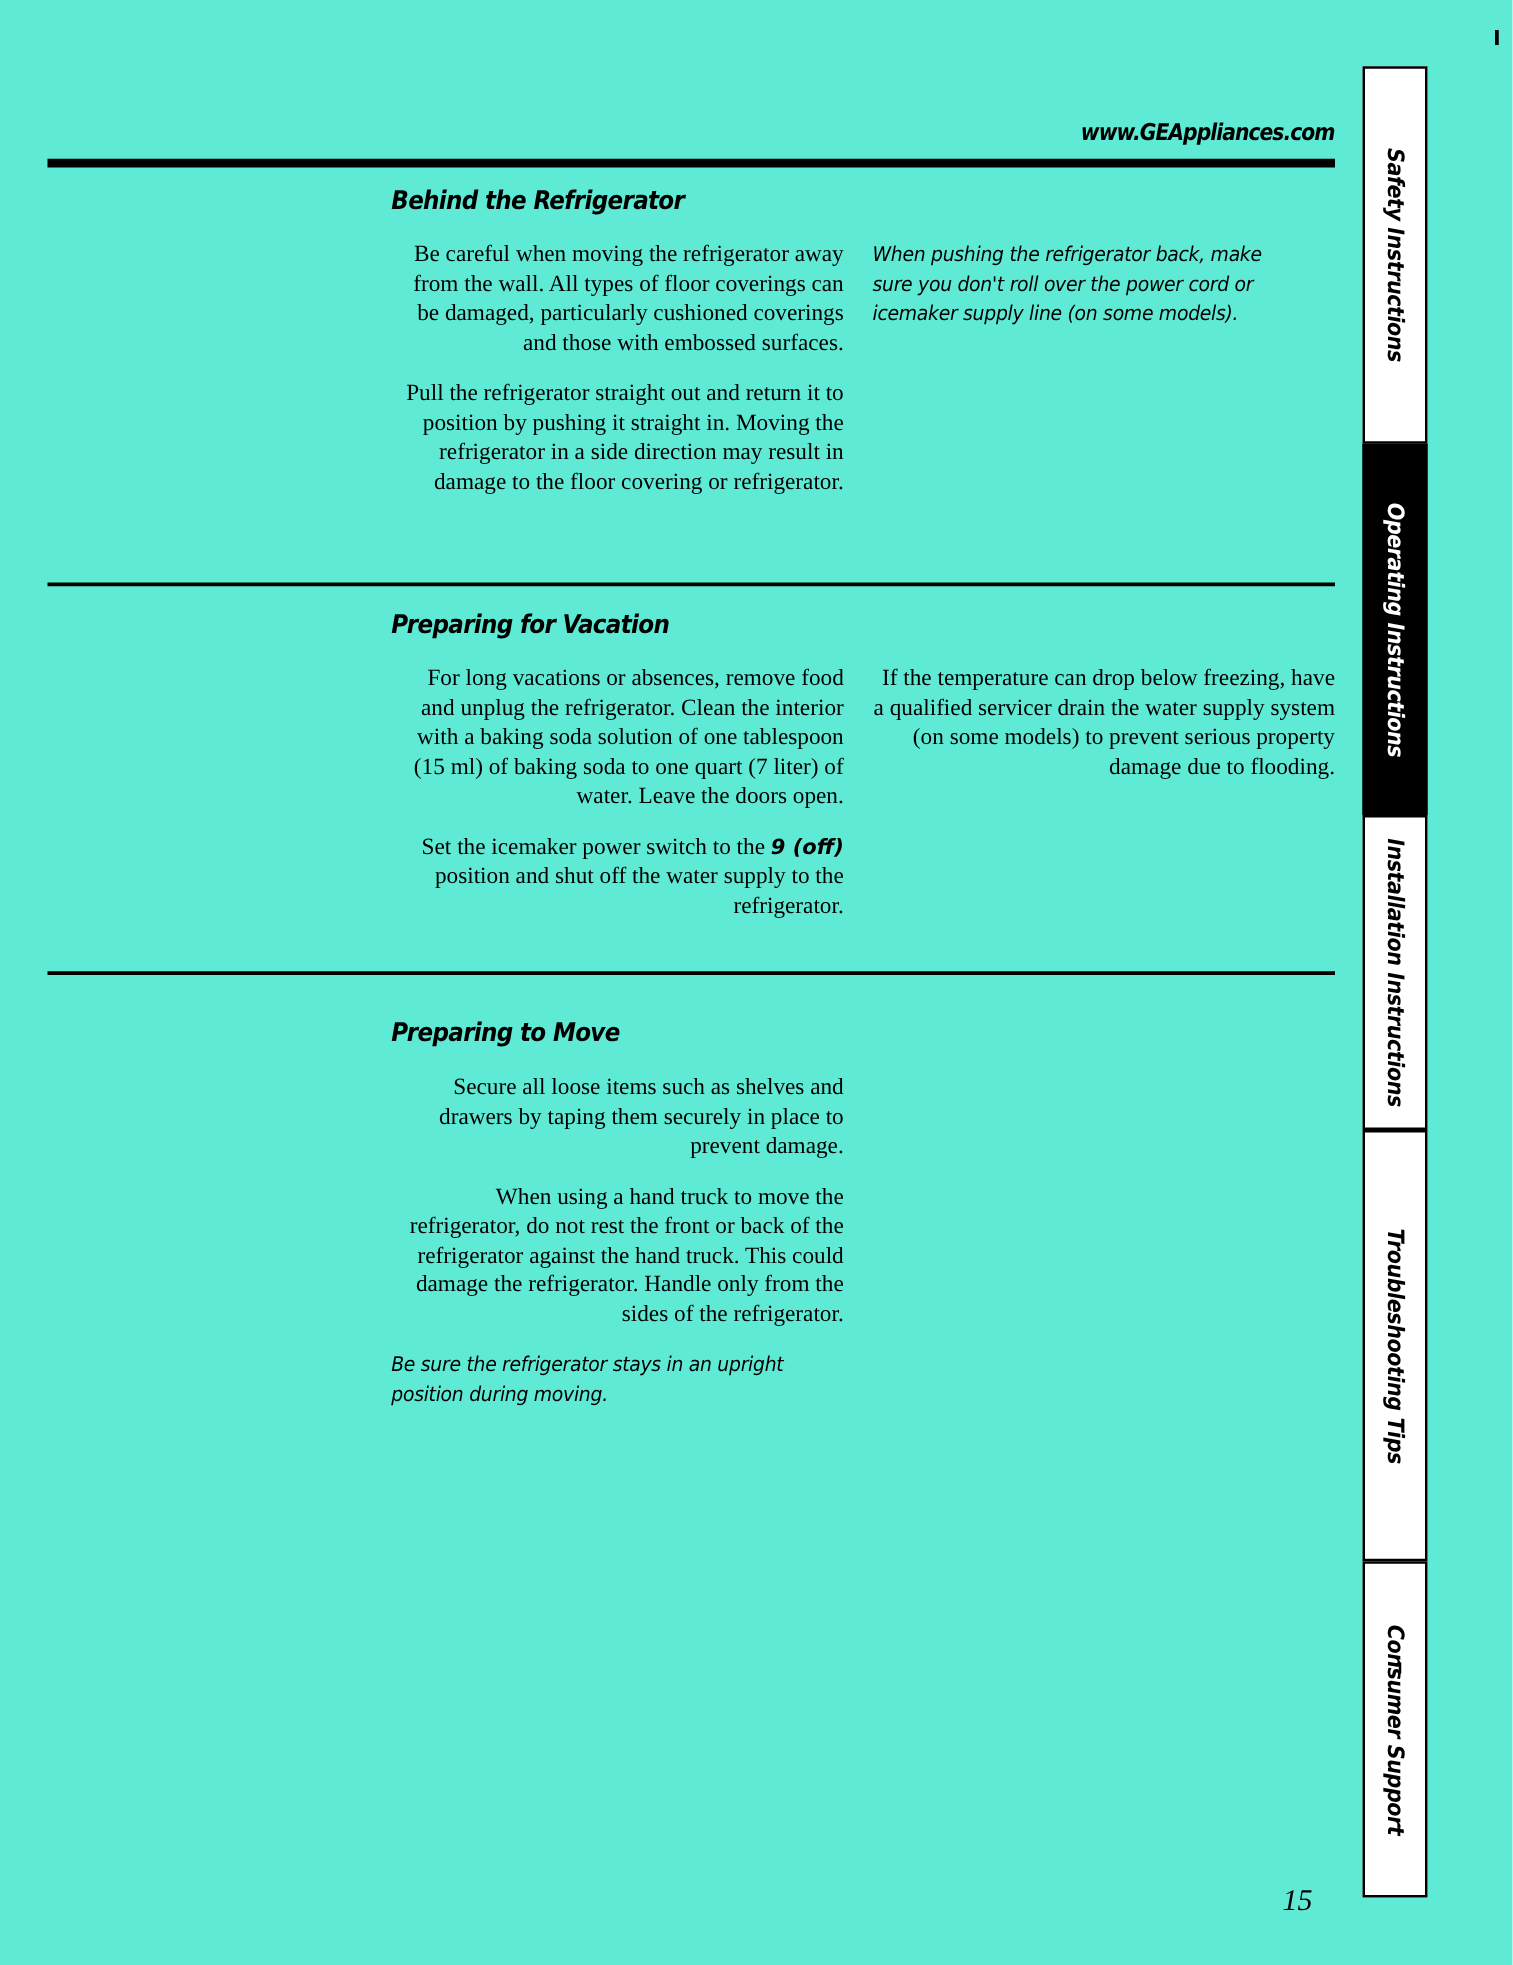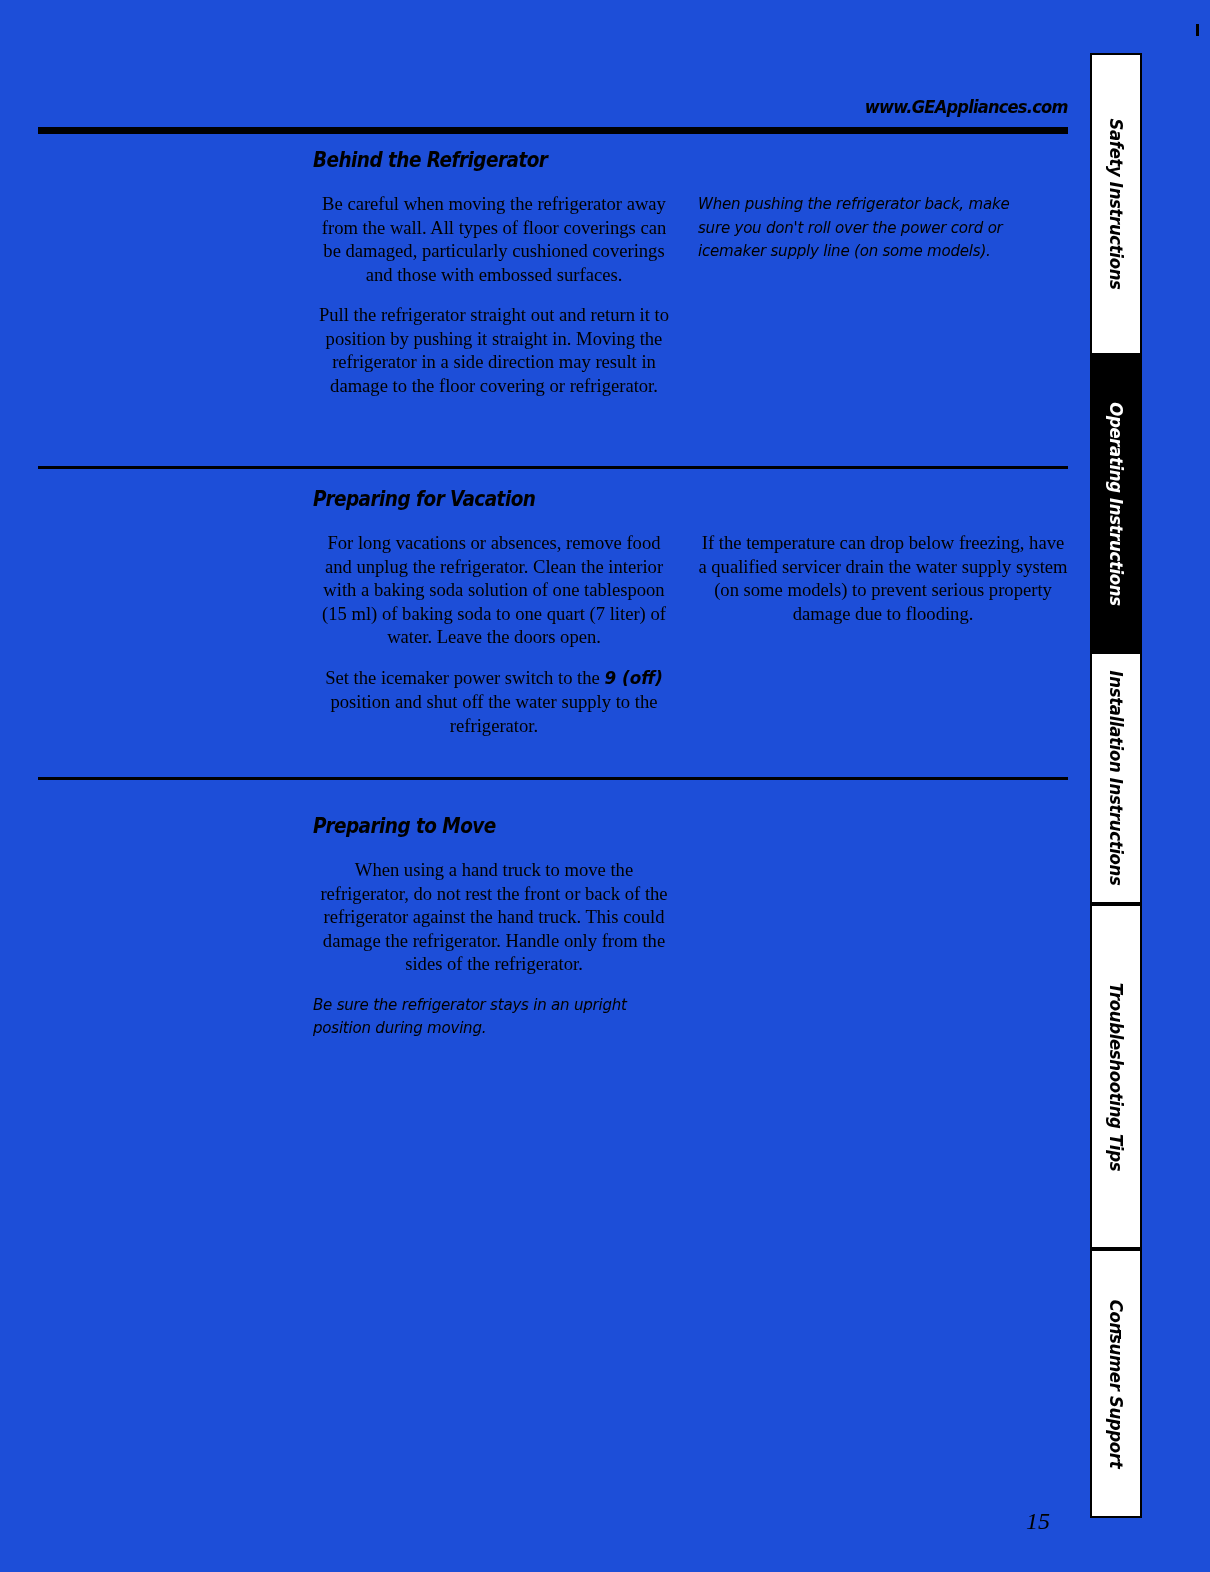--- a/index.html
+++ b/index.html
@@ -8,21 +8,21 @@
     background: #ffffff;
   }
   body {
     font-family: "Liberation Serif", serif;
     color: #000000;
   }
   #page {
     position: relative;
     width: 1210px;
     height: 1572px;
-    background: #1d4ed8;
+    background: #5eead4;
     overflow: hidden;
   }
 
   
   .site-url {
     position: absolute;
     right: 142px;
     top: 96px;
     font-family: "DejaVu Sans", sans-serif;
     font-weight: bold;
@@ -77,21 +77,21 @@
     transform: scaleX(0.9);
     transform-origin: left center;
     white-space: nowrap;
   }
 
   p.body {
     margin: 0 0 17px 0;
     font-family: "Liberation Serif", serif;
     font-size: 18.6px;
     line-height: 23.5px;
-    text-align: center;
+    text-align: right;
   }
   p.body:last-child { margin-bottom: 0; }
 
   p.note {
     margin: 0 0 17px 0;
     font-family: "DejaVu Sans", sans-serif;
     font-style: italic;
     font-size: 16.2px;
     line-height: 23.5px;
     letter-spacing: -0.25px;
@@ -191,20 +191,21 @@
     <div class="col-right" style="top:44px;">
       <p class="body">If the temperature can drop below freezing, have a qualified servicer drain the water supply system (on some models) to prevent serious property damage due to flooding.</p>
     </div>
   </div>
 
   <div class="rule-thin" style="top:777px;"></div>
 
   <div class="section" style="top:814px;">
     <h2 class="heading">Preparing to Move</h2>
     <div class="col-left" style="top:44px;">
+      <p class="body">Secure all loose items such as shelves and drawers by taping them securely in place to prevent damage.</p>
       <p class="body">When using a hand truck to move the refrigerator, do not rest the front or back of the refrigerator against the hand truck. This could damage the refrigerator. Handle only from the sides of the refrigerator.</p>
       <p class="note">Be sure the refrigerator stays in an upright position during moving.</p>
     </div>
   </div>
 
   <div id="tab-strip">
 
     <div class="tab" style="top:0px; height:302px;">
       <span class="tab-label">Safety Instructions</span>
     </div>

